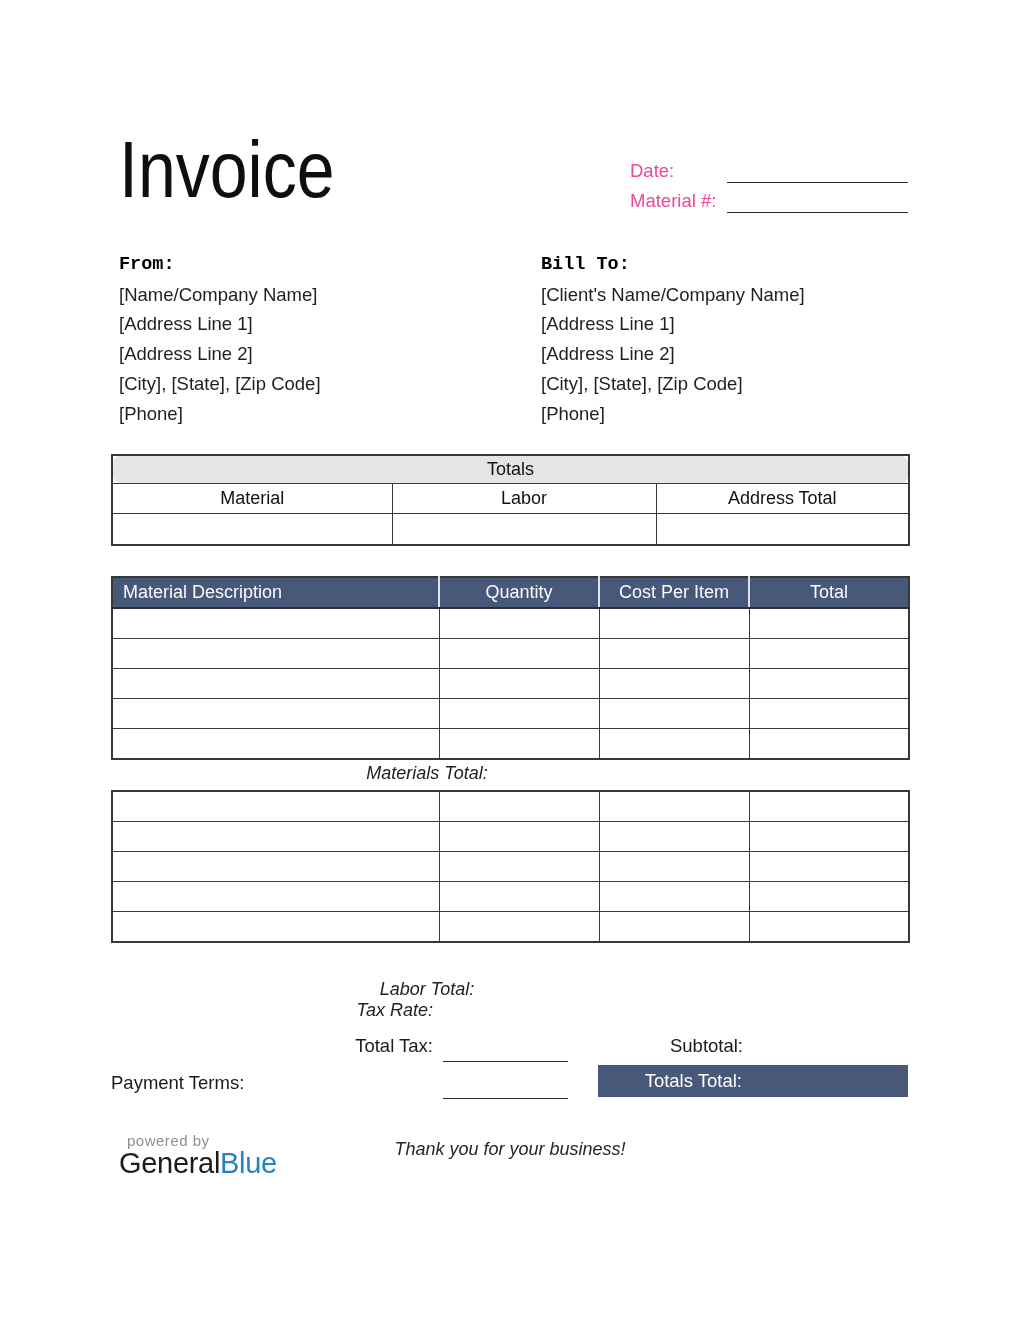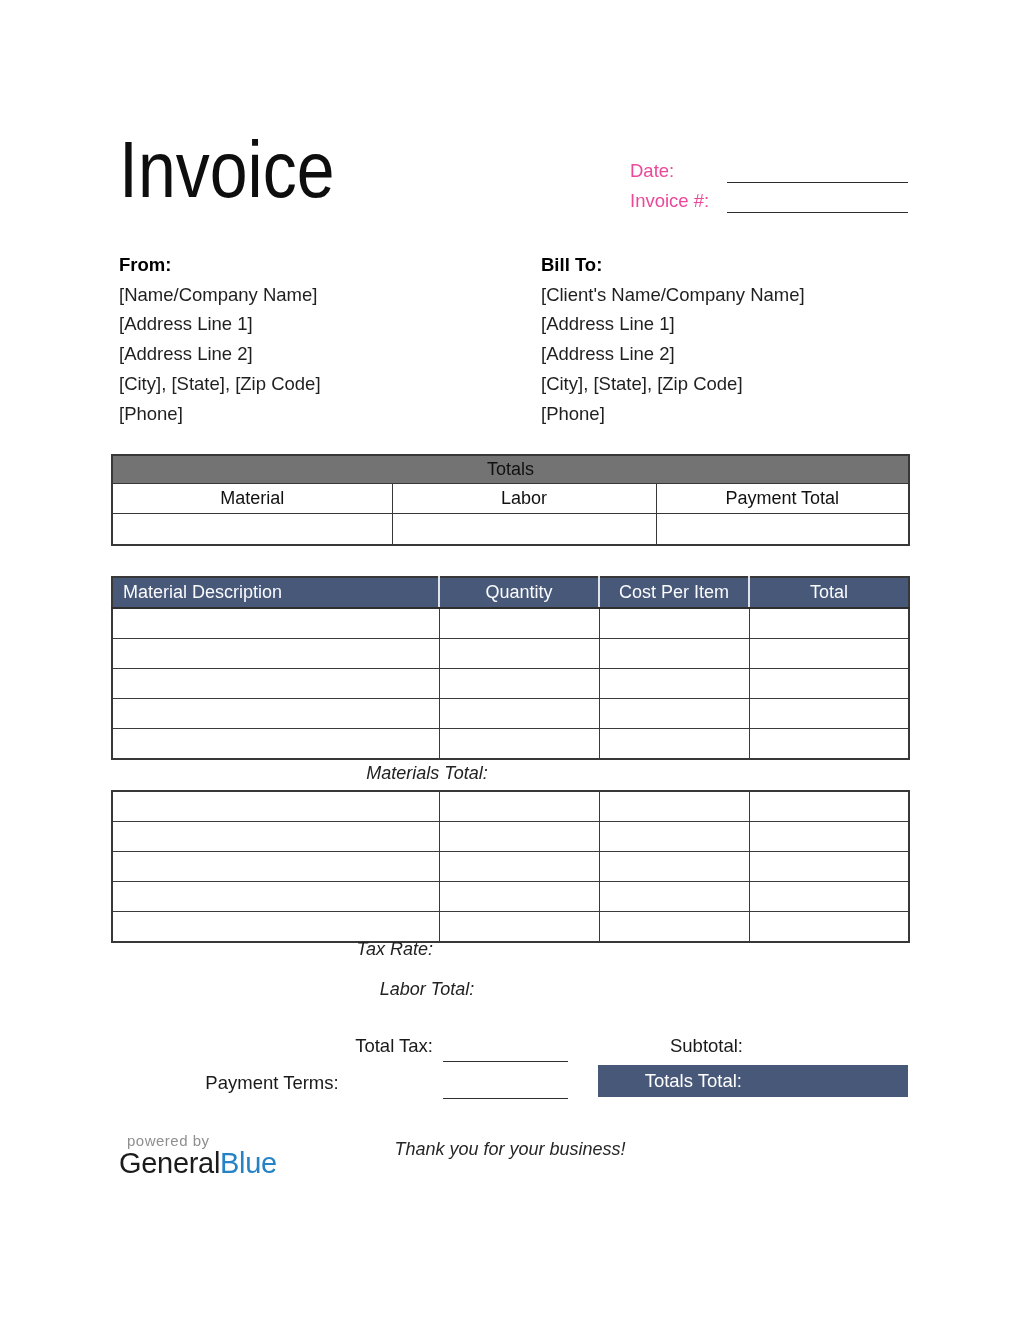--- a/index.html
+++ b/index.html
@@ -14,53 +14,53 @@
     white-space:nowrap;
   }
   
   .meta{position:absolute;left:630px;top:155px;width:278px;}
   .meta-row{display:flex;align-items:flex-end;height:28px;}
   .meta-row + .meta-row{margin-top:2px;}
   .meta-label{width:97px;font-size:18.5px;line-height:24px;color:#ec4899;}
   .meta-line{flex:1;height:24px;border-bottom:1.6px solid #2c2c2c;}
   
   .addr{position:absolute;top:250px;font-size:18.5px;line-height:29.7px;color:#1f1f1f;}
-  .addr .addr-label{font-weight:700;color:#000;}
+  .addr .addr-label{font-weight:700;color:#000;font-family:Liberation Mono, monospace;}
   .addr.from{left:119px;}
   .addr.billto{left:541px;}
   
   table{border-collapse:collapse;table-layout:fixed;}
   .totals-table{position:absolute;left:111px;top:454px;width:797px;border:2px solid #383838;}
   .totals-table td{border:1.5px solid #383838;text-align:center;font-size:18px;color:#111;padding:0;}
-  .totals-title-row td{height:27px;background:#737373;}
+  .totals-title-row td{height:27px;background:#e5e5e5;border-radius:11px;}
   .totals-head-row td{height:29px;}
   .totals-value-row td{height:30px;}
   
   .items-table{position:absolute;left:111px;width:797px;border:2px solid #383838;padding-left:24px;}
   .items-table.materials{top:576px;}
   .items-table.labor{top:790px;}
   .items-table th{
     background:#485878;color:#fafbfd;font-weight:400;font-size:18px;height:29px;
     padding:0;border-bottom:2px solid #2e2e2e;
   }
   .items-table th + th{border-left:2px solid #e2e2ec;}
   .items-table th.desc{text-align:left;padding-left:10px;}
   .items-table td{border:1.5px solid #3a3a3a;height:29px;padding:0;background:#fff;}
   
   .ital{font-style:italic;font-size:18px;color:#222;position:absolute;white-space:nowrap;}
   .right-col{left:111px;width:632px;text-align:center;}
   .left-col{left:111px;width:322px;text-align:right;}
   .materials-total{top:763px;}
-  .tax-rate{top:939px;}
+  .tax-rate{top:1000px;}
   .labor-total{top:979px;}
   
   .sum-label{position:absolute;font-size:18.5px;color:#1a1a1a;white-space:nowrap;}
   .total-tax{left:111px;width:322px;text-align:right;top:1035px;}
   .subtotal{left:411px;width:332px;text-align:right;top:1035px;}
-  .payment-terms{left:111px;width:322px;text-align:center;top:1072px;}
+  .payment-terms{left:111px;width:322px;text-align:left;top:1072px;}
   .blank-line{position:absolute;border-bottom:1.6px solid #2f2f2f;height:21px;width:125px;left:443px;}
   .total-tax-line{top:1040px;}
   .payment-terms-line{top:1077px;}
   .invoice-total-bar{
     position:absolute;left:598px;top:1065px;width:310px;height:32px;background:#485878;
     color:#ffffff;font-size:18.5px;line-height:32px;text-align:right;
     padding-right:166px;box-sizing:border-box;white-space:nowrap;
   }
   
   .powered-by{position:absolute;left:127px;top:1132px;font-size:15px;color:#8f8f8f;letter-spacing:0.5px;}
@@ -76,21 +76,21 @@
 <div class="page">
 
   <div class="title">Invoice</div>
 
   <div class="meta">
     <div class="meta-row">
       <span class="meta-label">Date:</span>
       <span class="meta-line"></span>
     </div>
     <div class="meta-row">
-      <span class="meta-label">Invoice #:</span>
+      <span class="meta-label">Material #:</span>
       <span class="meta-line"></span>
     </div>
   </div>
 
   <div class="addr from">
     <div class="addr-label">From:</div>
     <div>[Name/Company Name]</div>
     <div>[Address Line 1]</div>
     <div>[Address Line 2]</div>
     <div>[City], [State], [Zip Code]</div>
@@ -112,21 +112,21 @@
         <col style="width:264px">
         <col style="width:253px">
       </colgroup>
     <tbody>
         <tr class="totals-title-row">
       <td colspan="3">Totals</td>
     </tr>
     <tr class="totals-head-row">
       <td>Material</td>
       <td>Labor</td>
-      <td>Payment Total</td>
+      <td>Address Total</td>
     </tr>
     <tr class="totals-value-row">
       <td></td>
       <td></td>
       <td></td>
     </tr>
   </tbody>
     </table>
 
   <table class="items-table materials">

